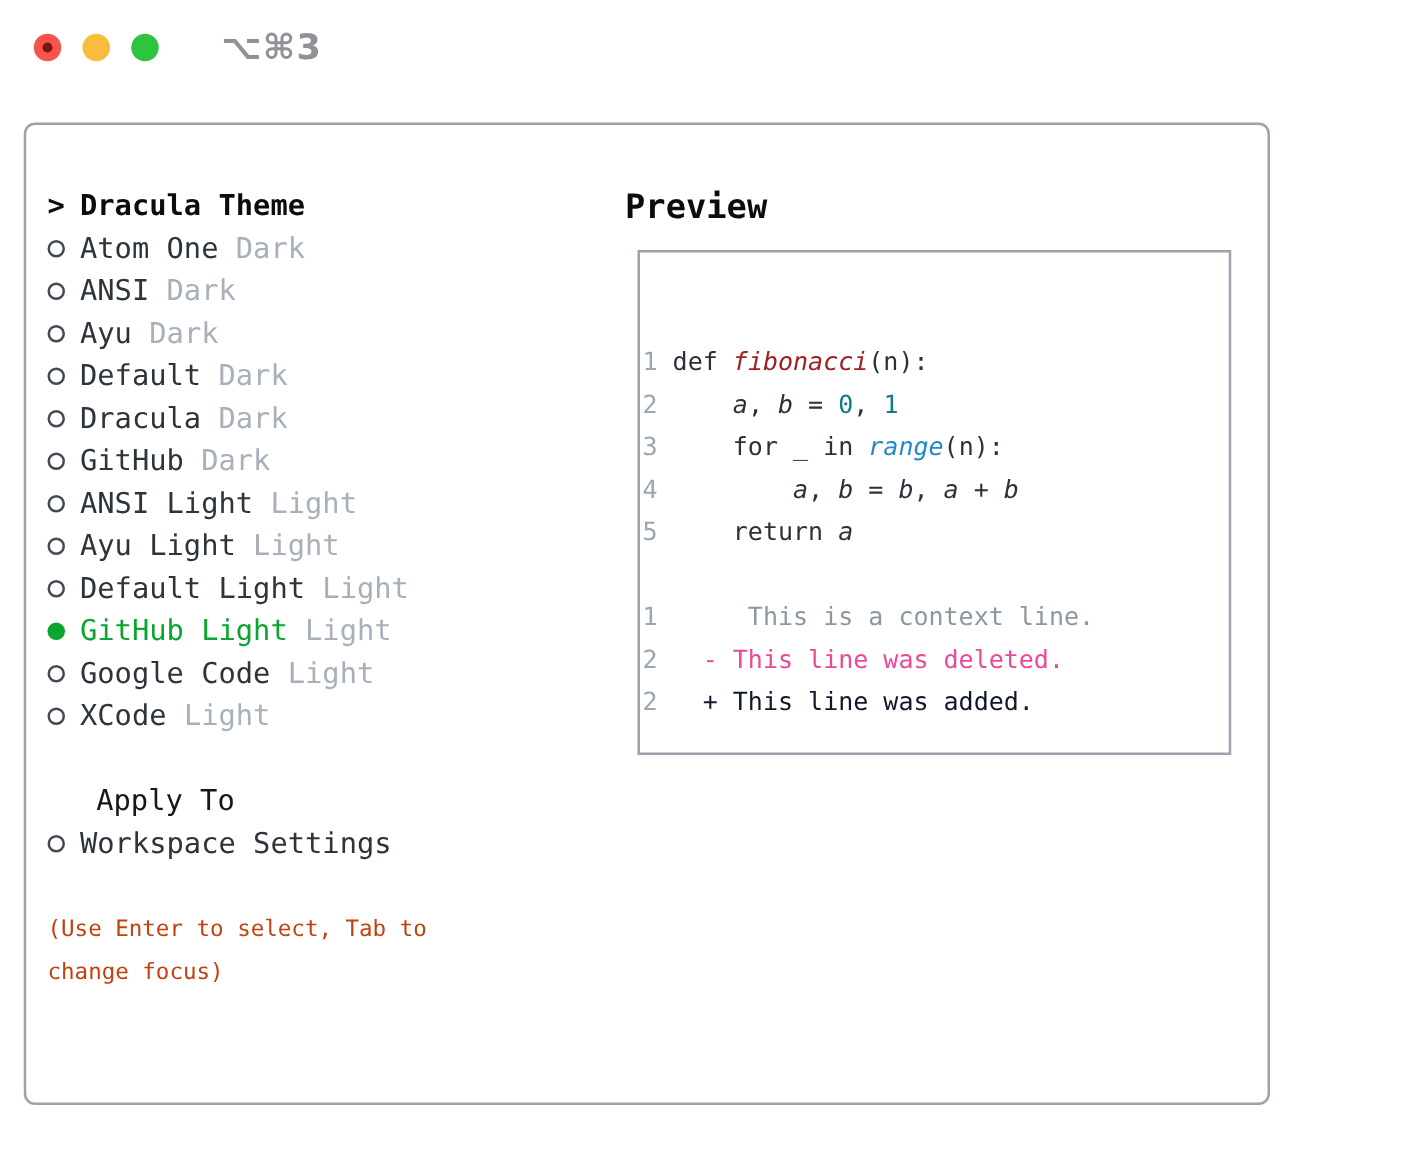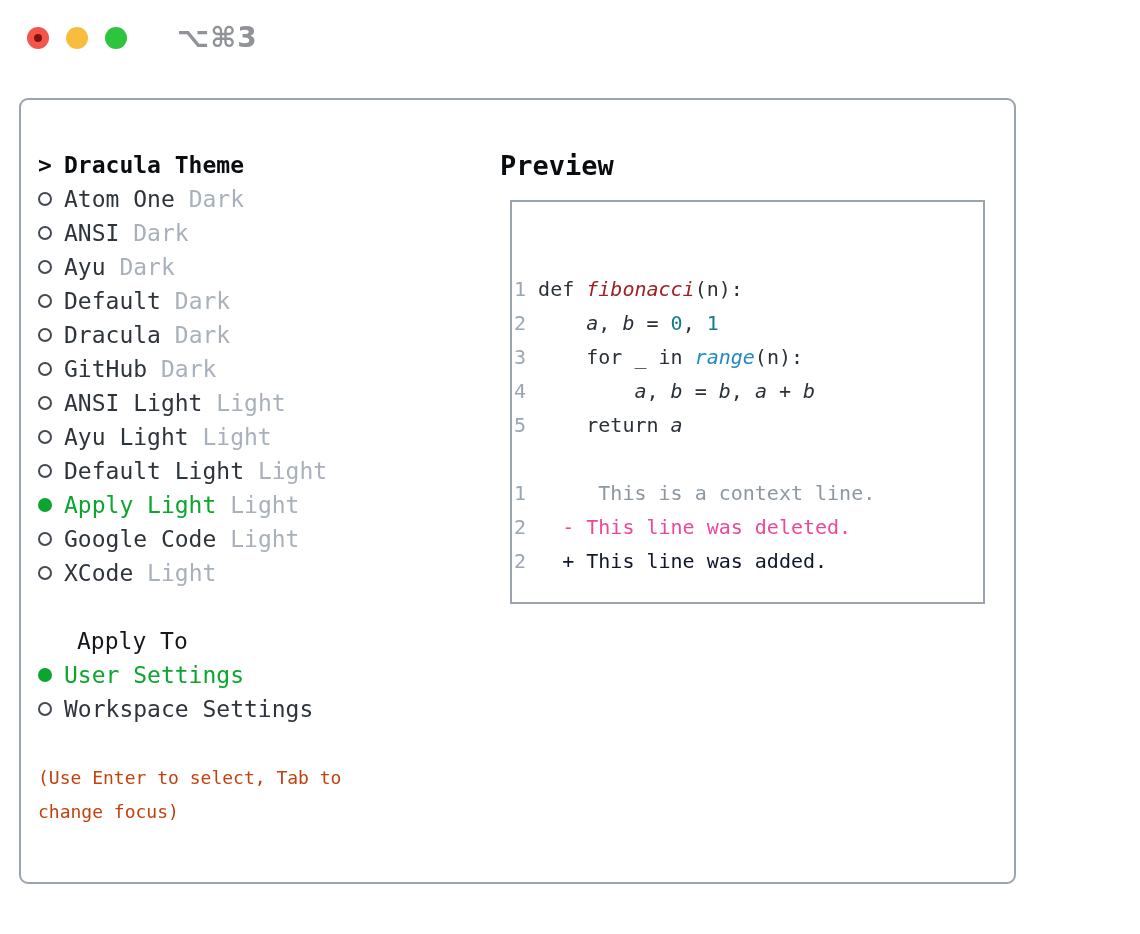--- a/index.html
+++ b/index.html
@@ -74,31 +74,30 @@
     <div id="theme-list">
         <div class="row"><span class="marker"><span class="radio"></span></span><span><span class="nm">Atom One</span> <span class="sfx">Dark</span></span></div>
         <div class="row"><span class="marker"><span class="radio"></span></span><span><span class="nm">ANSI</span> <span class="sfx">Dark</span></span></div>
         <div class="row"><span class="marker"><span class="radio"></span></span><span><span class="nm">Ayu</span> <span class="sfx">Dark</span></span></div>
         <div class="row"><span class="marker"><span class="radio"></span></span><span><span class="nm">Default</span> <span class="sfx">Dark</span></span></div>
         <div class="row"><span class="marker"><span class="radio"></span></span><span><span class="nm">Dracula</span> <span class="sfx">Dark</span></span></div>
         <div class="row"><span class="marker"><span class="radio"></span></span><span><span class="nm">GitHub</span> <span class="sfx">Dark</span></span></div>
         <div class="row"><span class="marker"><span class="radio"></span></span><span><span class="nm">ANSI Light</span> <span class="sfx">Light</span></span></div>
         <div class="row"><span class="marker"><span class="radio"></span></span><span><span class="nm">Ayu Light</span> <span class="sfx">Light</span></span></div>
         <div class="row"><span class="marker"><span class="radio"></span></span><span><span class="nm">Default Light</span> <span class="sfx">Light</span></span></div>
-        <div class="row"><span class="marker"><span class="radio sel"></span></span><span><span class="nm sel">Apply Light</span> <span class="sfx">Light</span></span></div>
+        <div class="row"><span class="marker"><span class="radio sel"></span></span><span><span class="nm sel">GitHub Light</span> <span class="sfx">Light</span></span></div>
         <div class="row"><span class="marker"><span class="radio"></span></span><span><span class="nm">Google Code</span> <span class="sfx">Light</span></span></div>
         <div class="row"><span class="marker"><span class="radio"></span></span><span><span class="nm">XCode</span> <span class="sfx">Light</span></span></div>
       </div>
     <div class="row"></div>
     <div class="row">
       <span class="marker"></span>
       <span class="hdr-plain">Apply To</span>
     </div>
     <div id="apply-list">
-        <div class="row"><span class="marker"><span class="radio sel"></span></span><span><span class="nm sel">User Settings</span></span></div>
         <div class="row"><span class="marker"><span class="radio"></span></span><span><span class="nm">Workspace Settings</span></span></div>
       </div>
     <div class="row"></div>
     <div class="help-line">(Use Enter to select, Tab to</div>
     <div class="help-line">change focus)</div>
   </div>
 
   <div class="preview-header">Preview</div>
 
   <div class="preview-box">

